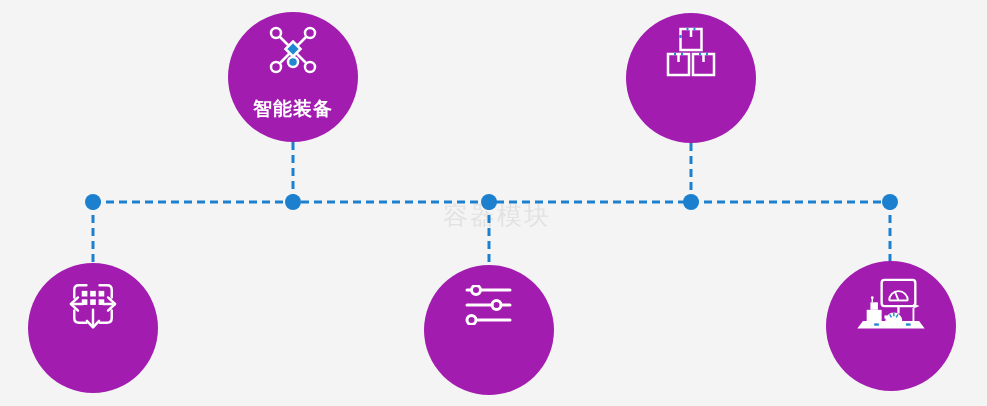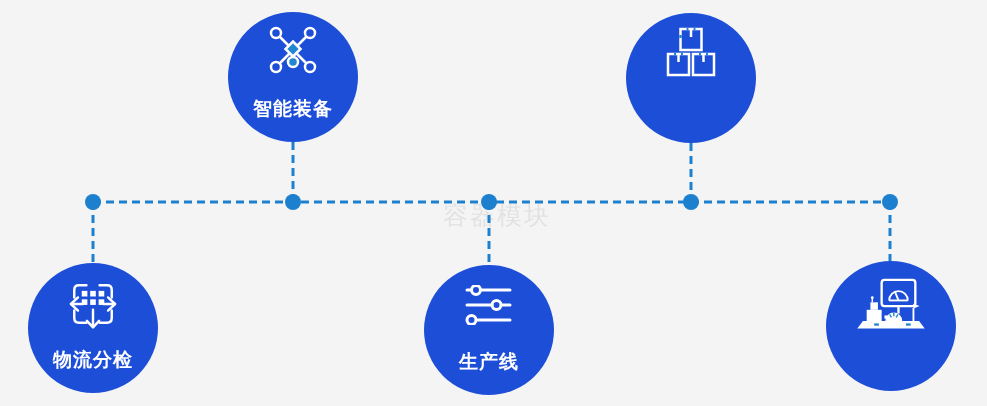--- a/index.html
+++ b/index.html
@@ -6,21 +6,21 @@
   body{background:#f4f4f4;font-family:"Liberation Sans", sans-serif;}
   .stage{position:relative;width:987px;height:406px;background:#f4f4f4;overflow:hidden;}
   .connectors{position:absolute;left:0;top:0;z-index:2;pointer-events:none;}
   .watermark{
     position:absolute;left:443px;top:199px;z-index:1;
     font-size:25px;color:#e2e2e3;letter-spacing:2px;font-weight:400;
     user-select:none;
   }
   .node{
     position:absolute;width:130px;height:130px;border-radius:50%;
-    background:#1d4ed8;z-index:3;
+    background:#a21caf;z-index:3;
   }
   .node .icon{
     position:absolute;left:50%;transform:translateX(-50%);
   }
   .node .label{
     position:absolute;top:84px;left:0;width:100%;
     text-align:center;color:#ffffff;font-size:19px;font-weight:bold;
     letter-spacing:1px;
   }
   .node-smart{left:228px;top:12px;}
@@ -114,39 +114,37 @@
         <g fill="#ffffff">
           <rect x="20" y="18" width="6" height="6"></rect>
           <rect x="29" y="18" width="6" height="6"></rect>
           <rect x="38" y="18" width="6" height="6"></rect>
           <rect x="20" y="27" width="6" height="6"></rect>
           <rect x="29" y="27" width="6" height="6"></rect>
           <rect x="38" y="27" width="6" height="6"></rect>
         </g>
       </svg>
     </span>
-    <span class="label">物流分检</span>
   </div>
 
   <div class="node node-production">
     <span class="icon" style="top:20px">
       <svg width="48" height="40" viewBox="0 0 48 40">
         <g stroke="#ffffff" stroke-width="3" fill="none" stroke-linecap="round">
           <line x1="2" y1="5" x2="6" y2="5"></line>
           <circle cx="11" cy="5" r="4.5"></circle>
           <line x1="16" y1="5" x2="45" y2="5"></line>
           <line x1="2" y1="20" x2="27" y2="20"></line>
           <circle cx="31.5" cy="20" r="4.5"></circle>
           <line x1="36.5" y1="20" x2="45" y2="20"></line>
           <circle cx="6.5" cy="35" r="4.5"></circle>
           <line x1="11.5" y1="35" x2="45" y2="35"></line>
         </g>
       </svg>
     </span>
-    <span class="label">生产线</span>
   </div>
 
   <div class="node node-painting">
     <span class="icon" style="top:17px">
       <svg width="76" height="58" viewBox="0 0 80 62">
         <rect x="30" y="2" width="36" height="28" rx="3" stroke="#ffffff" stroke-width="2.5" fill="none"></rect>
         <path d="M38,24 A10,10 0 0 1 58,24" stroke="#ffffff" stroke-width="2" fill="none"></path>
         <line x1="48" y1="24" x2="44" y2="14" stroke="#ffffff" stroke-width="2"></line>
         <line x1="38" y1="24" x2="58" y2="24" stroke="#ffffff" stroke-width="2"></line>
         <line x1="48" y1="30" x2="48" y2="38" stroke="#ffffff" stroke-width="2.5"></line>

